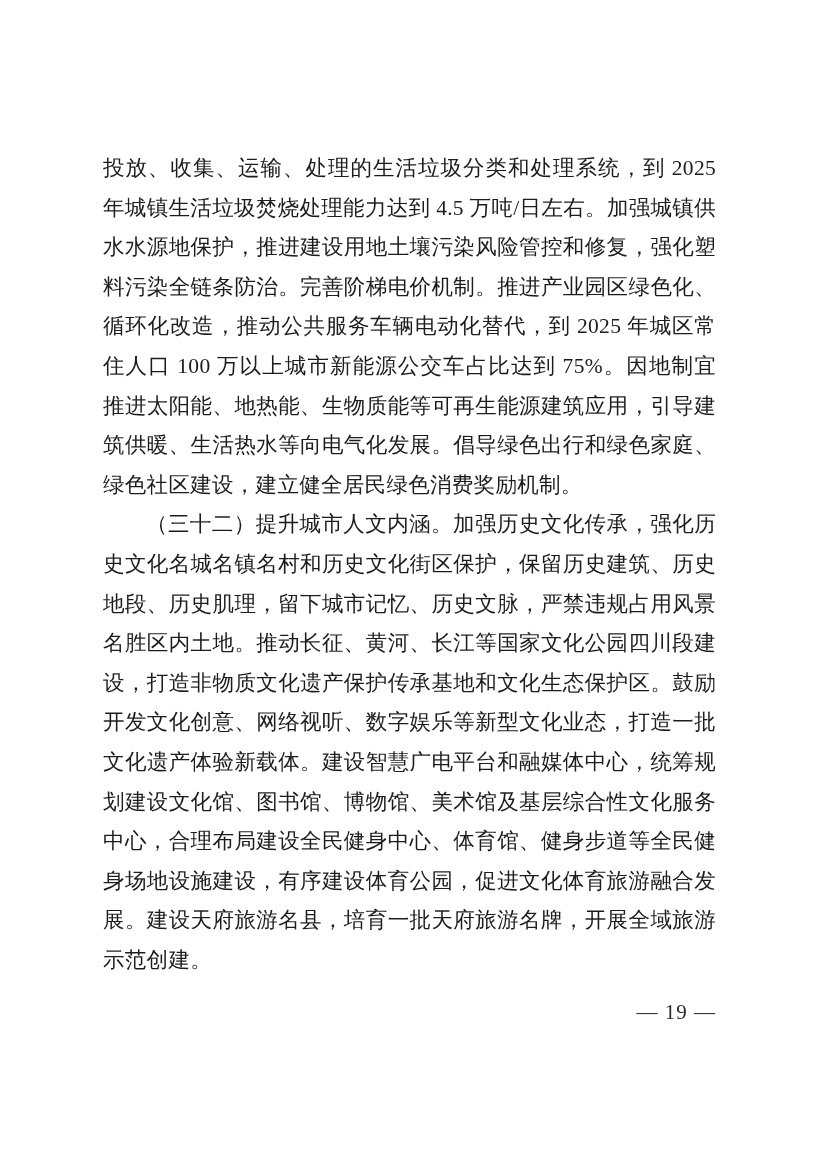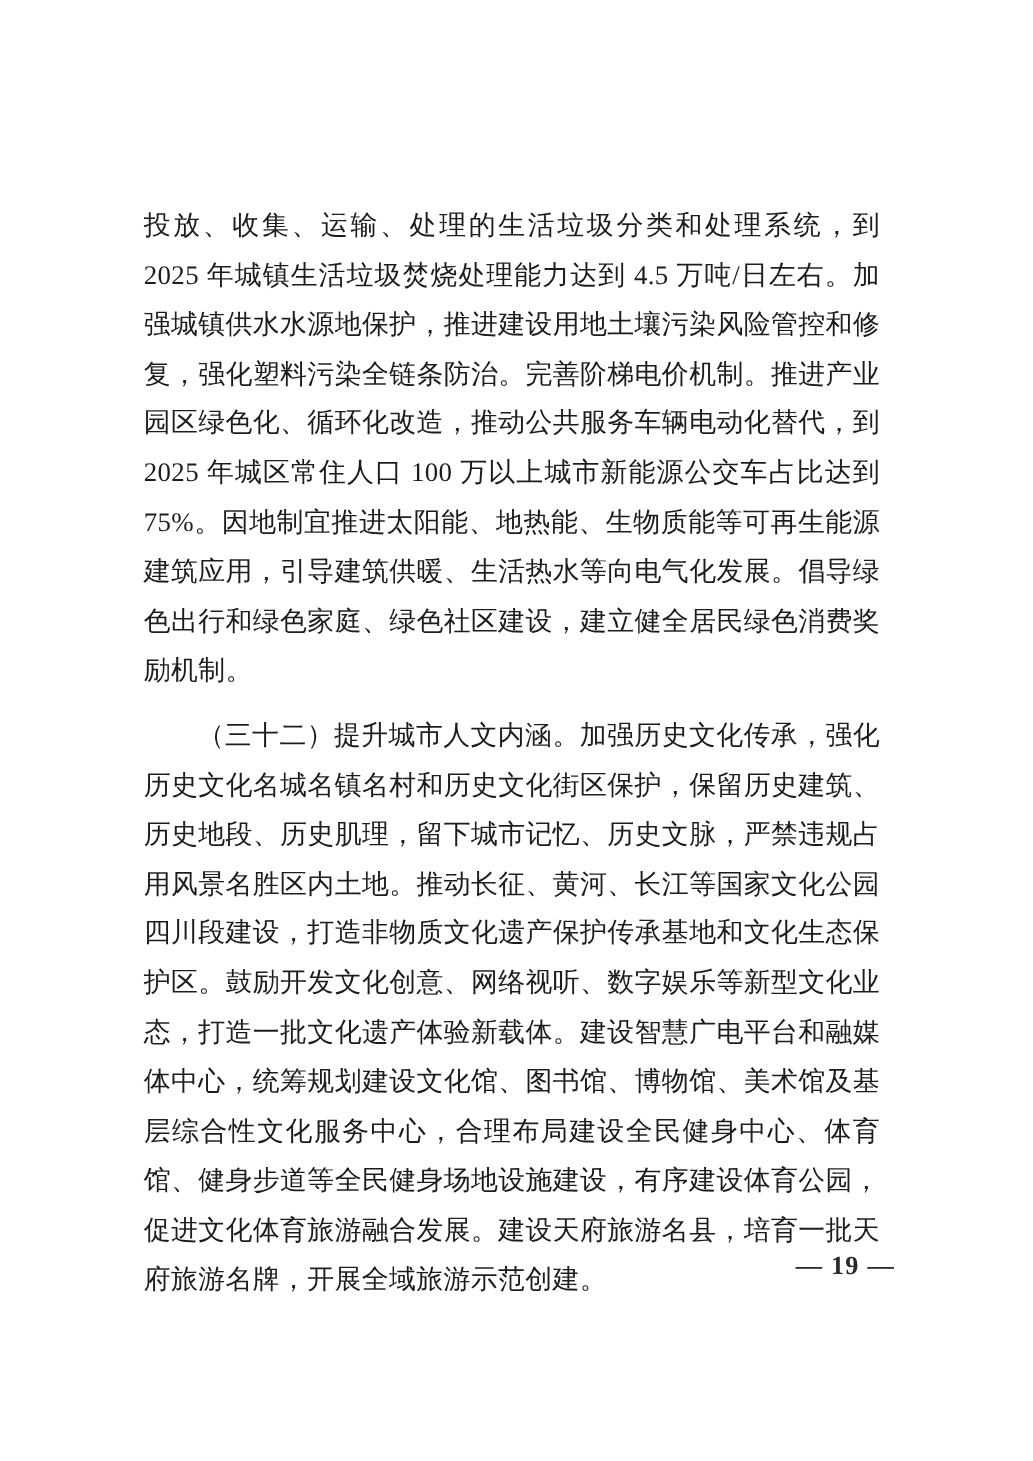--- a/index.html
+++ b/index.html
@@ -21,39 +21,38 @@
     left: 103px;
     top: 149px;
     width: 613px;
     font-size: 21.5px;
     line-height: 39.6px;
     text-align: justify;
     text-justify: inter-ideograph;
     letter-spacing: 0.3px;
   }
   .para {
-    margin: 12px;
+    margin: 0;
     padding: 0;
   }
   .para.indented {
     text-indent: 2em;
   }
   .section-heading {
     font-weight: normal;
   }
   .page-footer {
     position: absolute;
     top: 1000px;
     left: 103px;
     width: 613px;
     text-align: right;
     font-size: 21px;
     color: #2a2a2a;
     letter-spacing: 1px;
-    font-weight: bold;
   }
 </style>
 </head>
 <body>
 
 <div class="page">
   <div class="content">
     <p class="para">
       <span>投放、收集、运输、处理的生活垃圾分类和处理系统，到 2025 年城镇生活垃圾焚烧处理能力达到 4.5 万吨/日左右。加强城镇供水水源地保护，推进建设用地土壤污染风险管控和修复，强化塑料污染全链条防治。完善阶梯电价机制。推进产业园区绿色化、循环化改造，推动公共服务车辆电动化替代，到 2025 年城区常住人口 100 万以上城市新能源公交车占比达到 75%。因地制宜推进太阳能、地热能、生物质能等可再生能源建筑应用，引导建筑供暖、生活热水等向电气化发展。倡导绿色出行和绿色家庭、绿色社区建设，建立健全居民绿色消费奖励机制。</span>
     </p>

